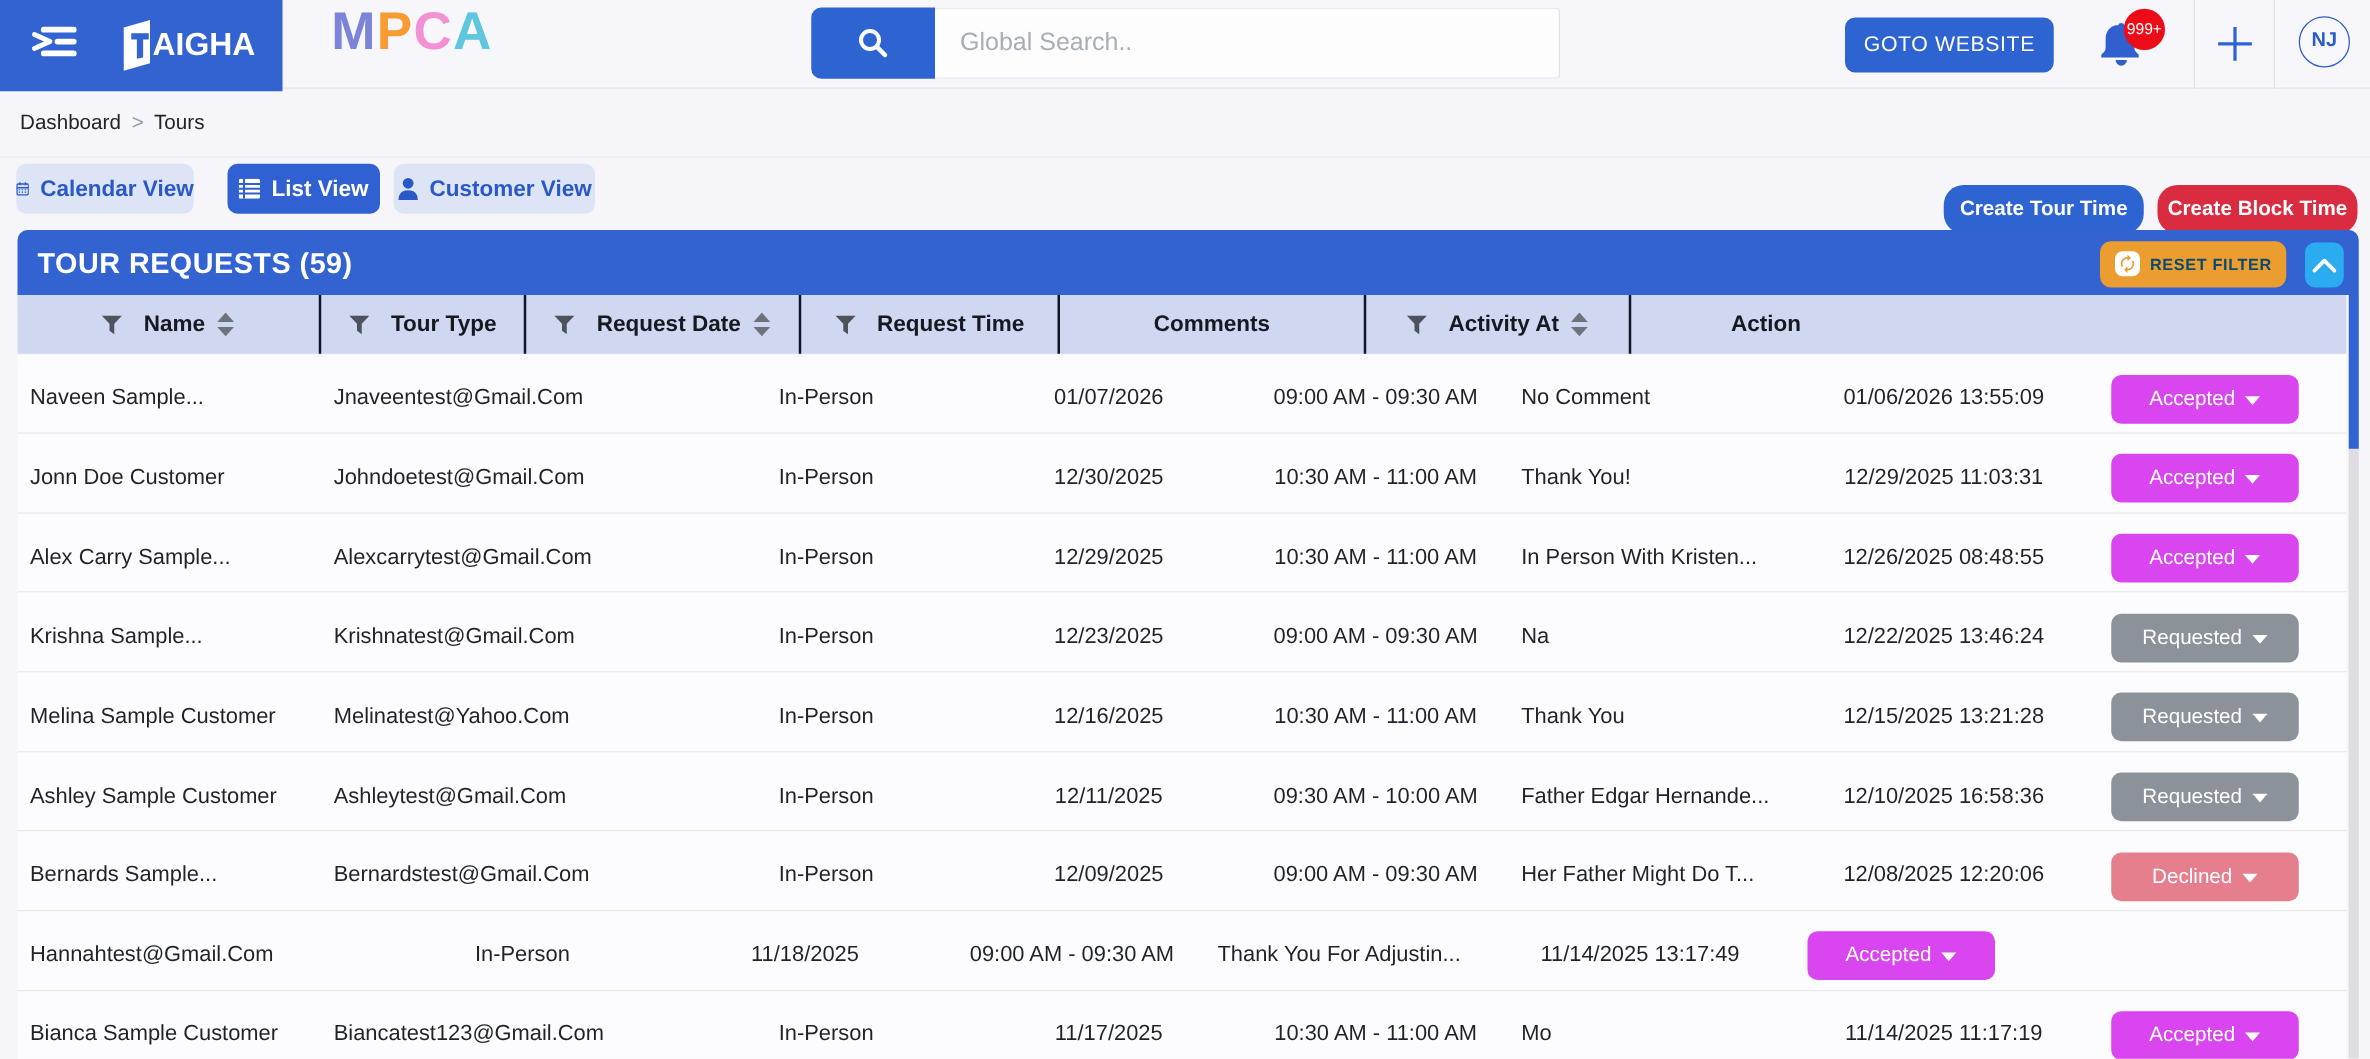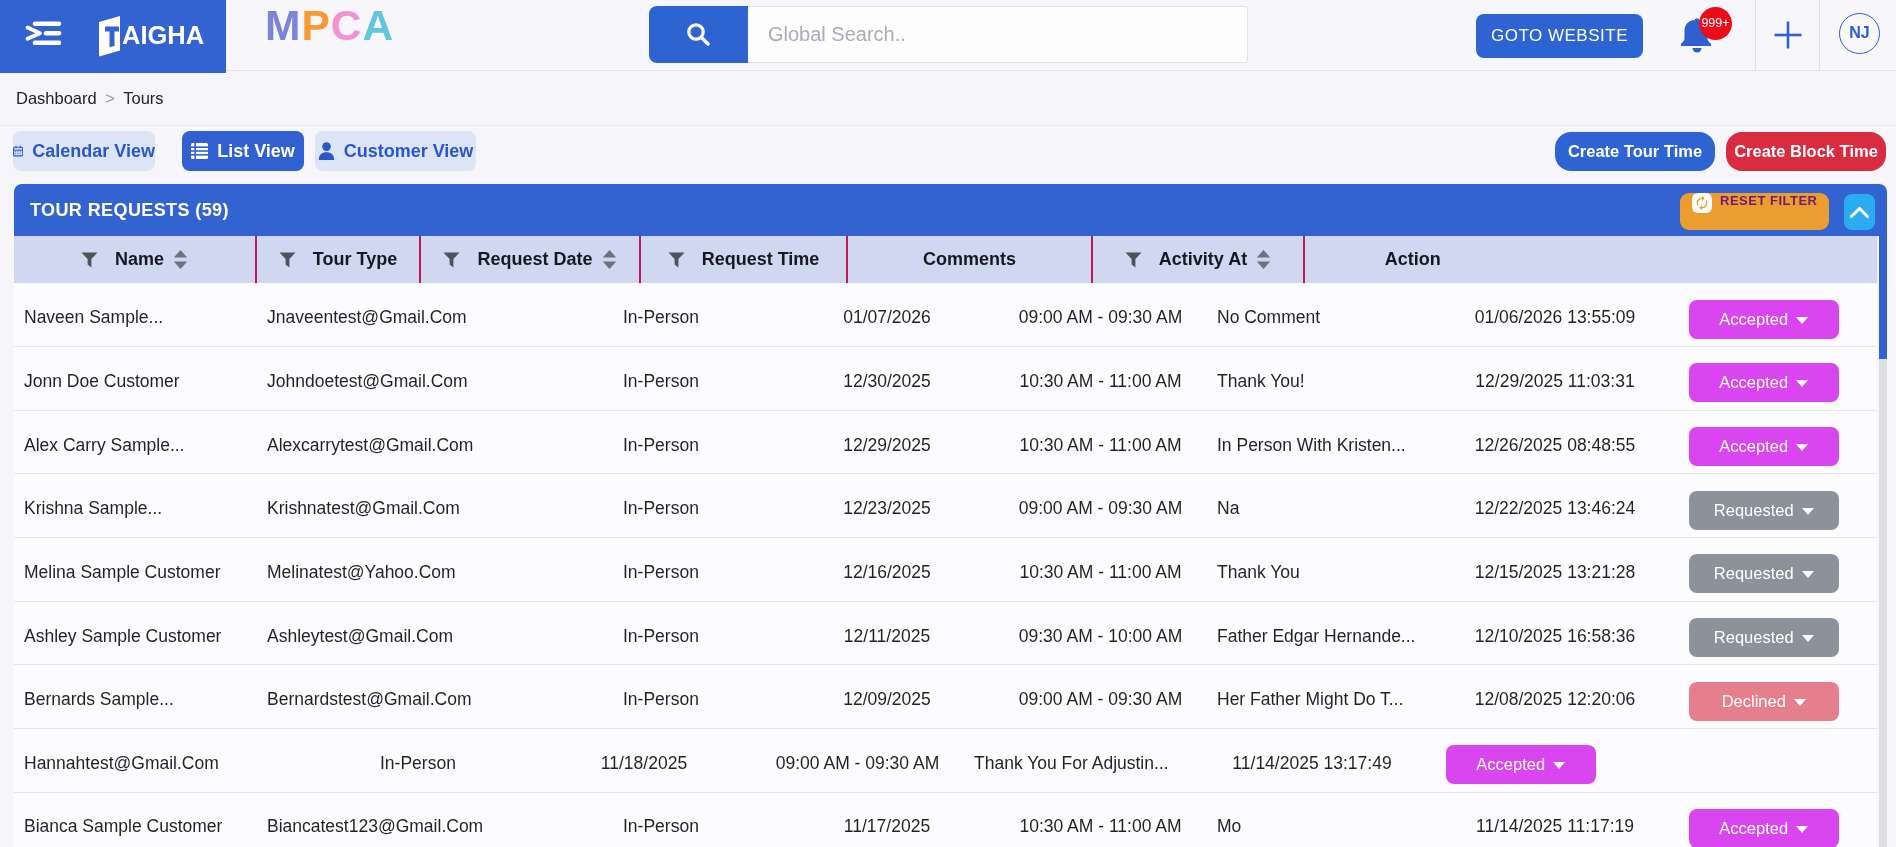--- a/index.html
+++ b/index.html
@@ -19,33 +19,33 @@
 .badge { position:absolute; left:1699px; top:7px; width:33px; height:33px; background:#ee0b18; border-radius:50%; color:#fff; font-size:12.5px; font-weight:normal; text-align:center; line-height:33px; }
 .avatar { position:absolute; left:1839px; top:13px; width:41px; height:41px; border:1.6px solid #2a5ccc; border-radius:50%; color:#2a5ccc; font-size:16px; font-weight:bold; text-align:center; line-height:38px; background:#f8f8fc; }
 
 
 .crumb { position:absolute; left:16px; top:72px; height:53px; line-height:53px; font-size:16.5px; color:#21242a; border-bottom:0; }
 .crumb .sep { color:#8f9aa8; padding:0 4px; }
 
 
 .tbtn { position:absolute; top:131px; height:40px; border-radius:8px; font-size:18px; font-weight:bold; color:#2a58c8; background:#dde4f6; text-align:center; display:flex; align-items:center; justify-content:center; gap:9px; white-space:nowrap; }
 .tbtn.active { background:#3160d2; color:#fff; }
-.cbtn { position:absolute; top:132px; height:39px; border-radius:16px; font-size:16.5px; font-weight:bold; color:#fff; text-align:center; line-height:39px; white-space:nowrap; }
+.cbtn { position:absolute; top:148px; height:39px; border-radius:16px; font-size:16.5px; font-weight:bold; color:#fff; text-align:center; line-height:39px; white-space:nowrap; }
 
 
 .phead { position:absolute; left:14px; top:184px; width:1873.2px; height:52px; background:#3263d0; border-radius:8px 8px 0 0; }
-.ptitle { position:absolute; left:16px; top:0; line-height:52px; color:#fff; font-size:18px; font-weight:bold; letter-spacing:0.4px; }
-.reset { position:absolute; left:1666px; top:8.5px; width:149px; height:37px; background:#ec9d2f; border-radius:9px; color:#701a75; display:flex; gap:8px; padding-left:12px; }
+.ptitle { position:absolute; left:16px; top:0; line-height:52px; color:#fff; font-size:23px; font-weight:bold; letter-spacing:0.4px; }
+.reset { position:absolute; left:1666px; top:8.5px; width:149px; height:37px; background:#ec9d2f; border-radius:9px; color:#0c4a6e; display:flex; align-items:center; gap:8px; padding-left:12px; }
 .reset .ric { width:20px; height:20px; background:#fff; border-radius:6px; display:flex; align-items:center; justify-content:center; }
 .reset .rtx { font-size:13px; font-weight:bold; letter-spacing:0.5px; white-space:nowrap; }
 .chev { position:absolute; left:1829.5px; top:10px; width:31.5px; height:36px; background:#2babf0; border-radius:8px; display:flex; align-items:center; justify-content:center; }
 
 
 .thead { position:absolute; left:14px; top:236.3px; width:1862.5px; height:47.2px; background:#cfd7f1; display:flex; }
-.hc { height:47.2px; display:flex; align-items:center; justify-content:center; gap:9px; border-right:2px solid #be185d; }
+.hc { height:47.2px; display:flex; align-items:center; justify-content:center; gap:9px; border-right:2px solid #0f172a; }
 .hc:last-child { border-right:none; }
 .hlbl { font-size:18px; font-weight:bold; color:#16191f; }
 .tbody { position:absolute; left:14px; top:283.5px; width:1862.5px; }
 .row { display:flex; height:63.65px; background:#fcfcfe; border-bottom:1px solid #e4e4e9; }
 .c { display:flex; align-items:center; font-size:17.5px; color:#1f2329; padding-top:6px; }
 .cl { justify-content:flex-start; padding-left:10px; }
 .cc { justify-content:center; }
 .abtn { width:150px; height:39px; border-radius:8px; color:#fff; font-size:16.5px; display:flex; align-items:center; justify-content:center; gap:8px; transform:translateX(-5px); margin-top:3px; }
 .caret { width:0; height:0; border-left:6.5px solid transparent; border-right:6.5px solid transparent; border-top:7px solid #fff; margin-top:2px; }
 .bg { background:#d946ef; }

